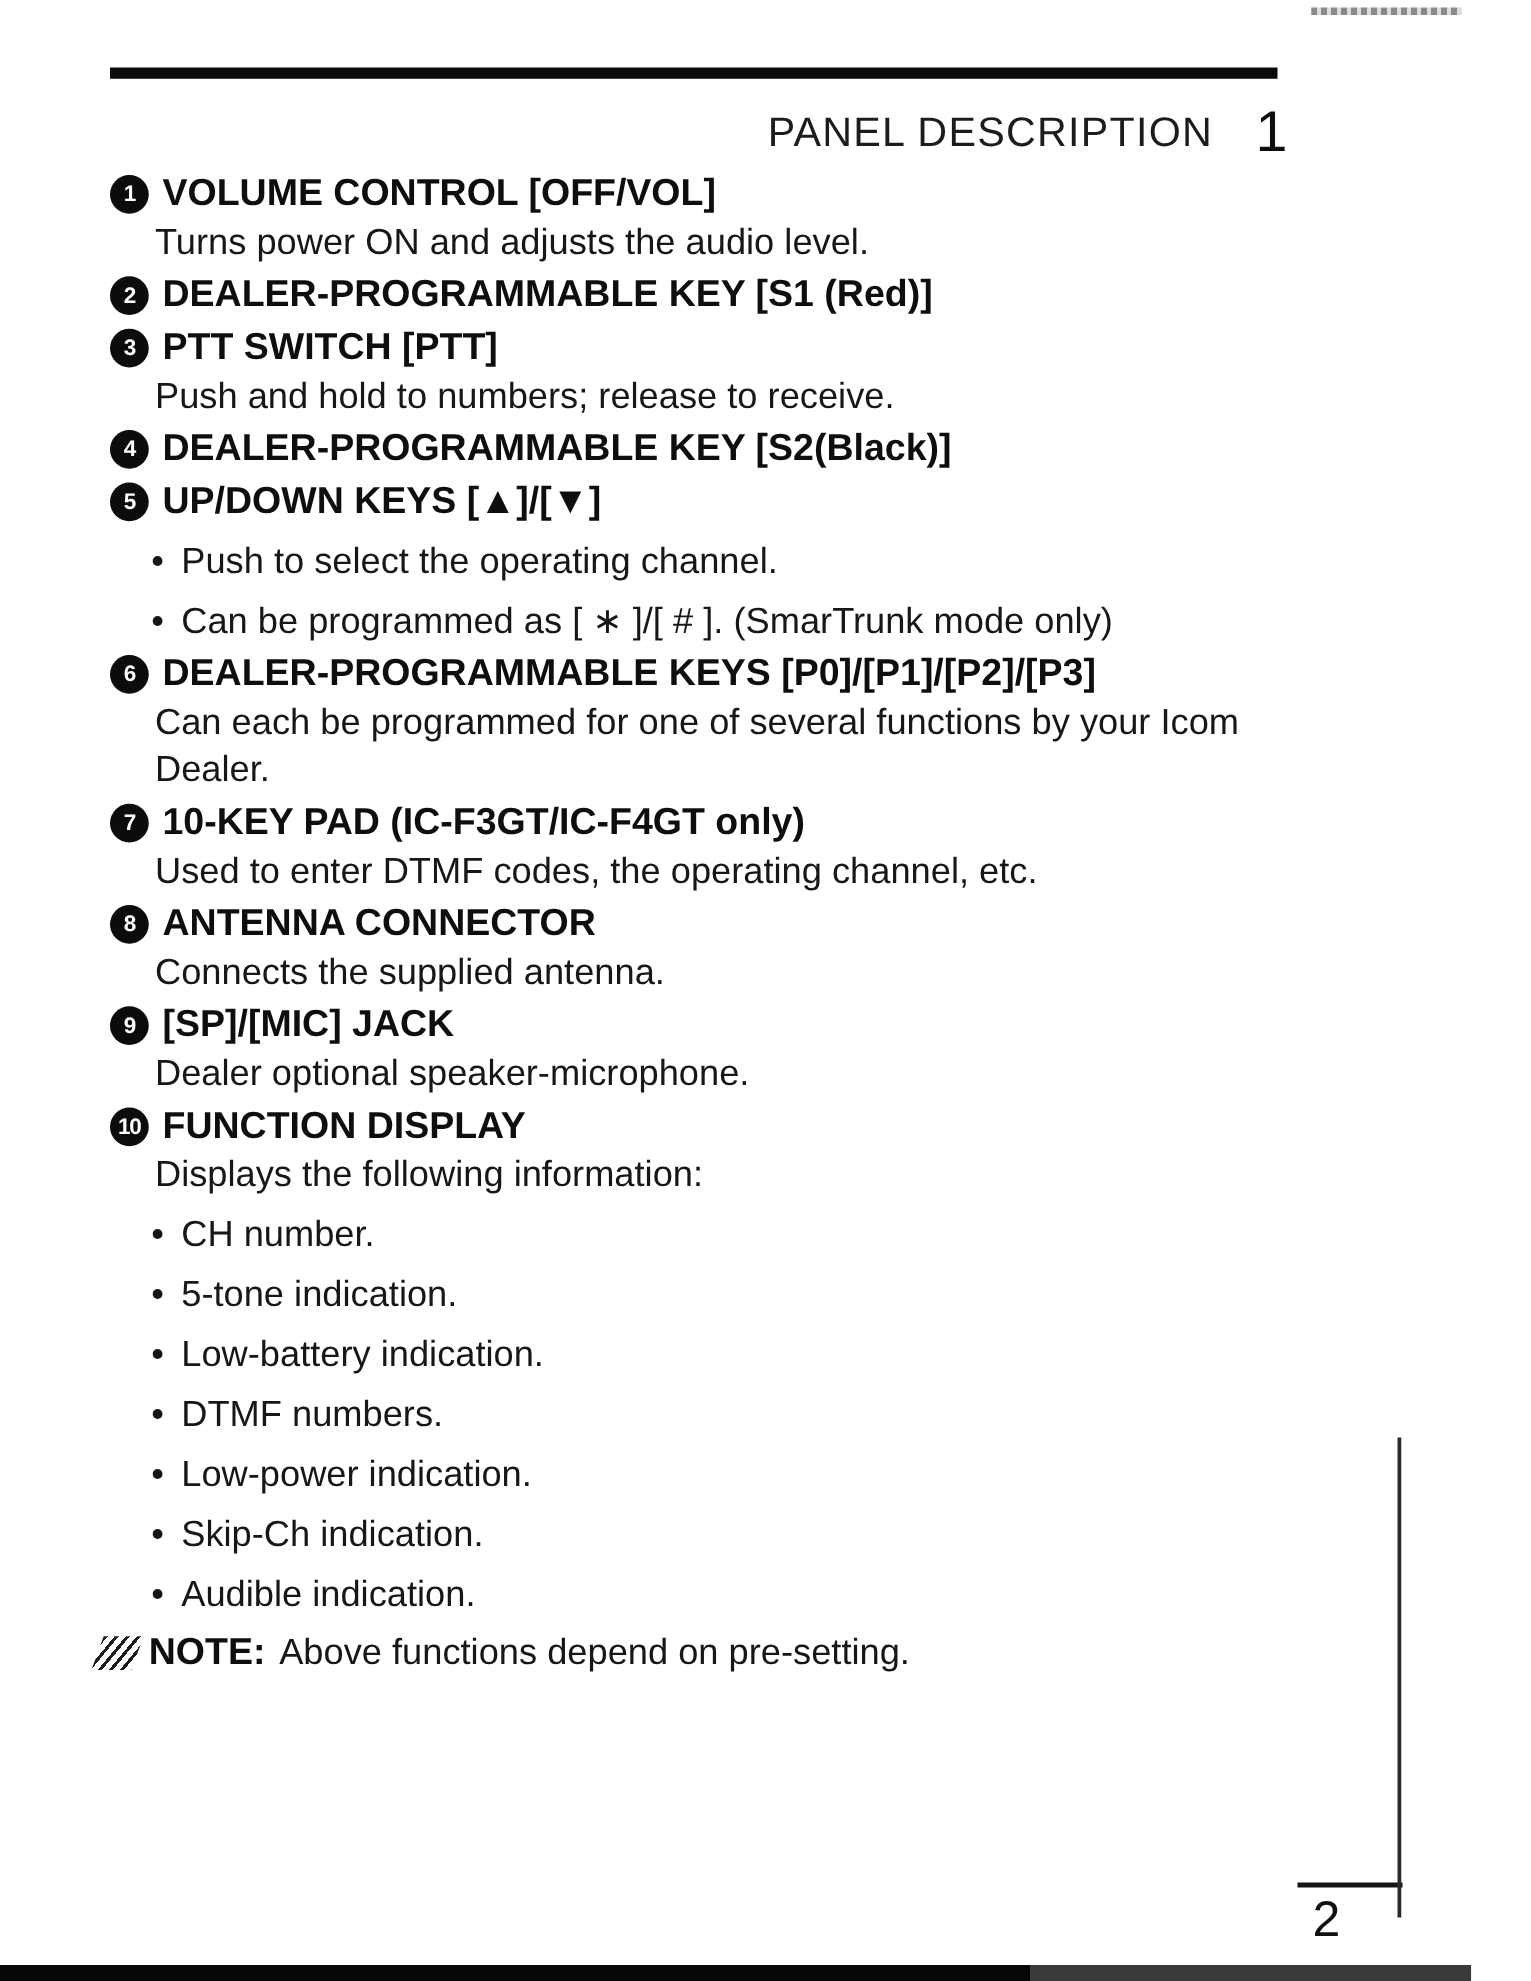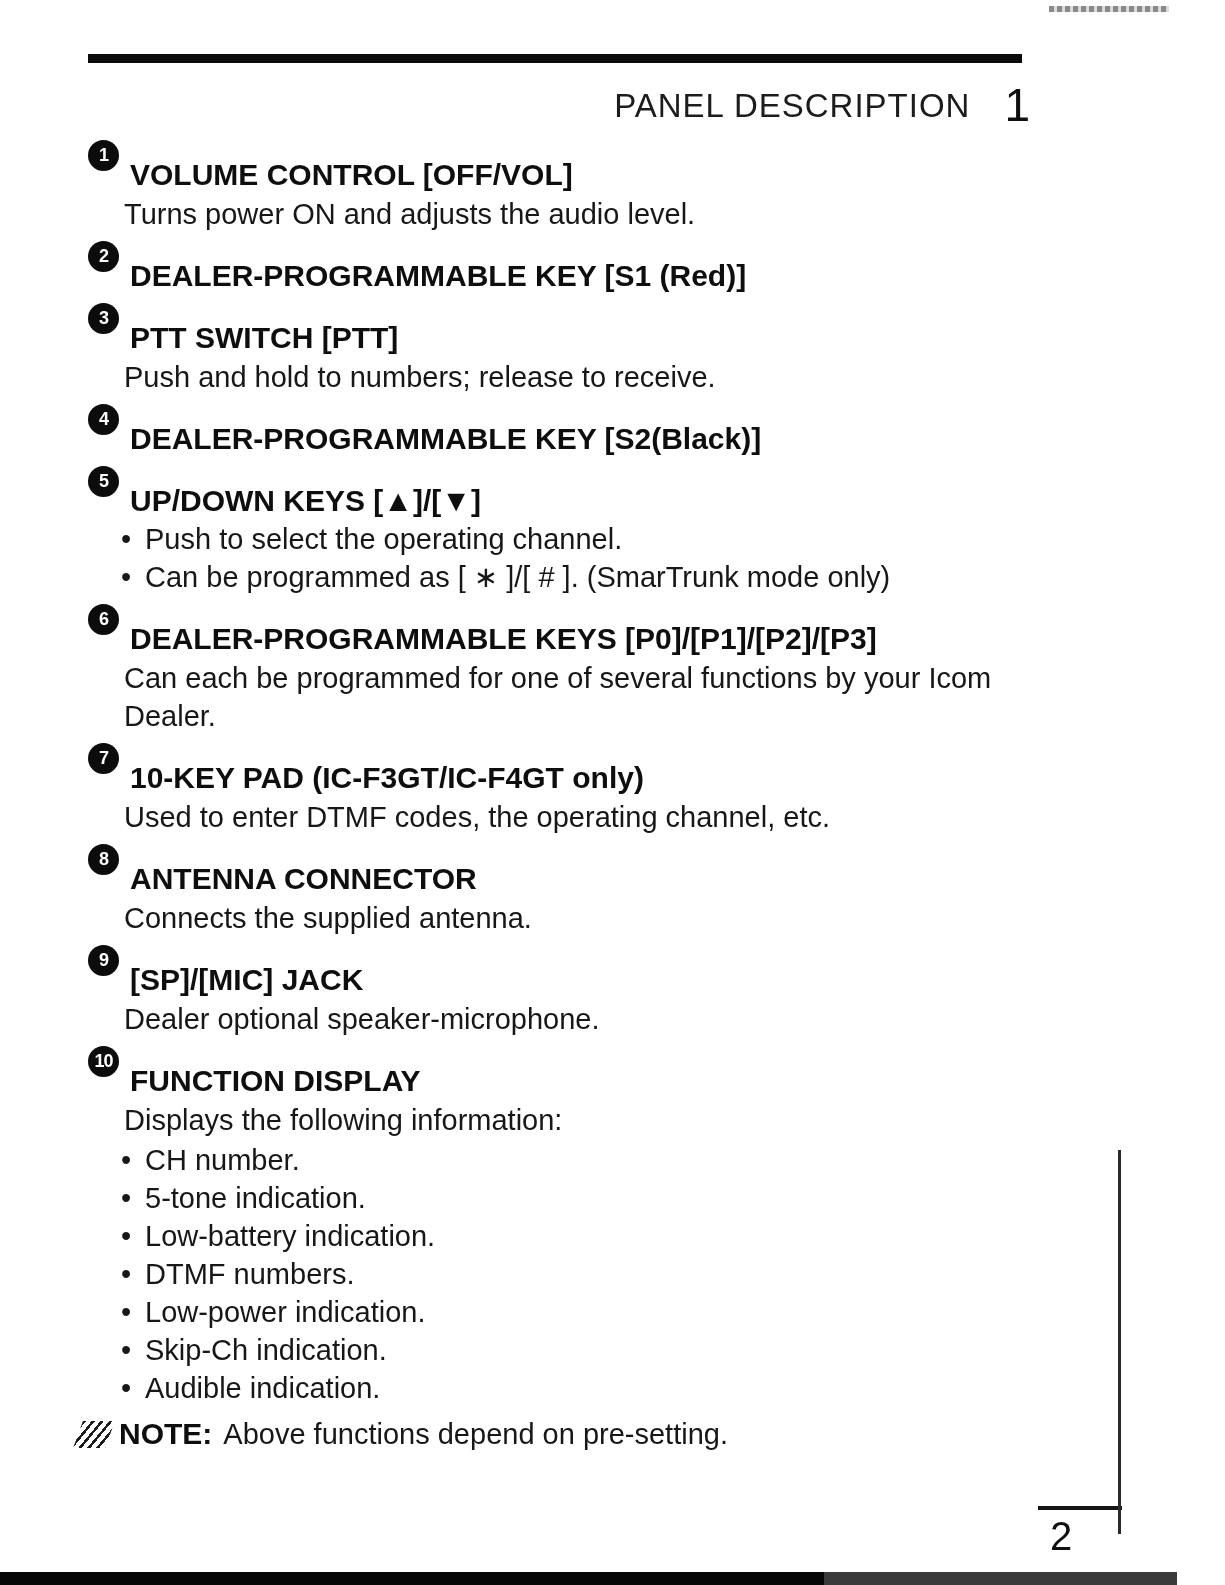--- a/index.html
+++ b/index.html
@@ -41,31 +41,32 @@
   }
   .badge {
     flex:0 0 auto;
     width:31px; height:31px; border-radius:50%;
     background:#0c0c0c; color:#ffffff;
     font-weight:700; font-size:18px; line-height:31px;
     text-align:center; margin-top:4px;
     letter-spacing:-1px;
   }
   .heading {
-    font-weight:700; font-size:30px; line-height:38px; color:#0e0e0e;margin-top:20px;
+    font-weight:700; font-size:30px; line-height:38px; color:#0e0e0e;
   }
   .body {
     font-size:29px; line-height:38px;
     margin-left:36px; margin-top:1px; margin-bottom:2px;
     color:#171717;
   }
   .bullet {
     font-size:29px; line-height:38px;
     margin-left:31px; padding-left:26px; position:relative;
     color:#171717;
+    margin-top:10px;
   }
   .bullet::before {
     content:"\2022";
     position:absolute; left:2px; top:0;
     font-size:29px;
   }
   .note-row {
     display:flex; align-items:center; margin-top:10px; margin-left:-10px;
   }
   .note-icon {

